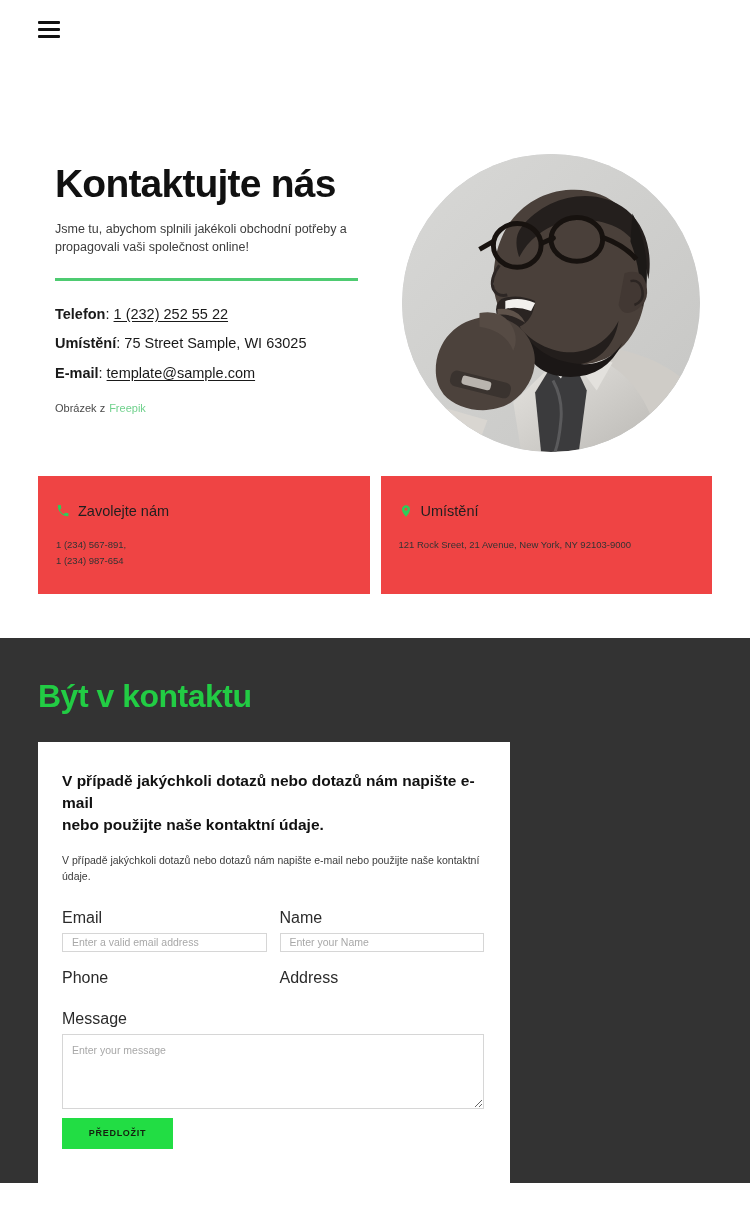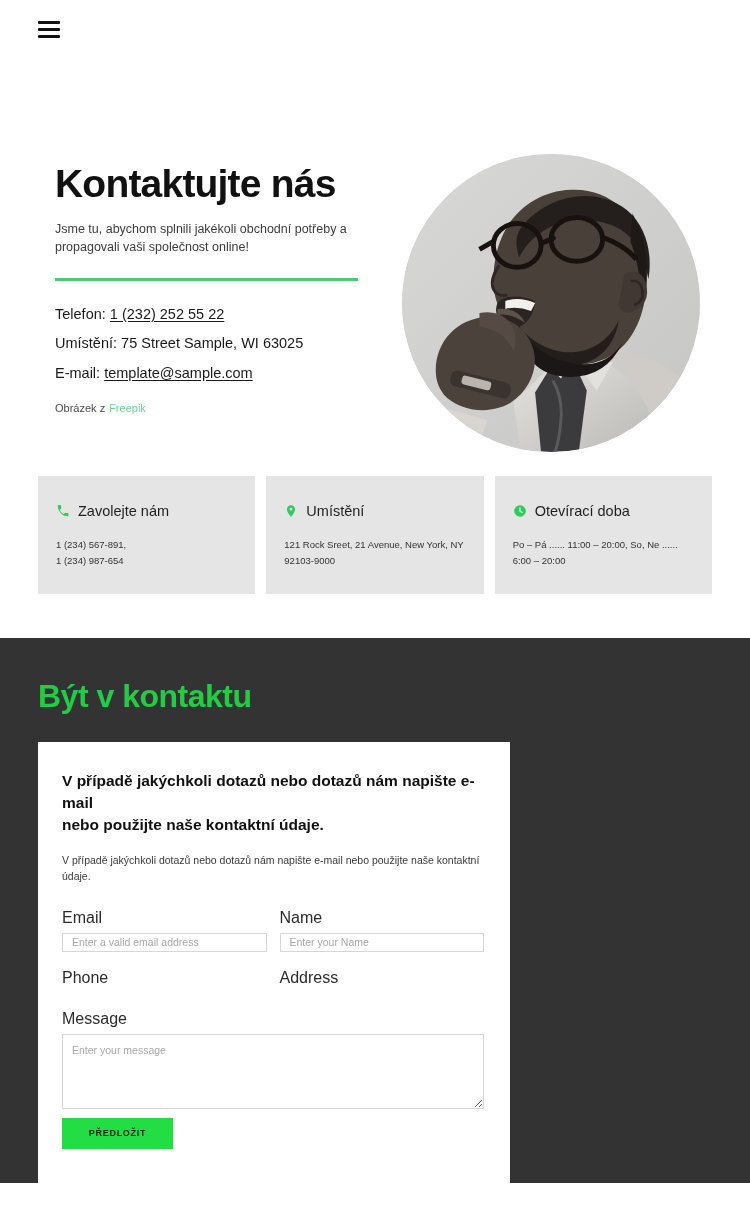--- a/index.html
+++ b/index.html
@@ -67,21 +67,21 @@
     height: 3px;
     background: #4ecb71;
     margin: 0 0 26px 0;
   }
   .contact-line {
     font-size: 14.5px;
     line-height: 1.0;
     margin-bottom: 15px;
     color: #1a1a1a;
   }
-  .contact-line .lbl { font-weight: 400; }
+  .contact-line .lbl { font-weight: 700; }
   .contact-line .link {
     color: #1a1a1a;
     text-decoration: underline;
     text-underline-offset: 2px;
   }
   .credit {
     font-size: 11px;
     color: #4a4a4a;
     margin-top: 22px;
   }
@@ -105,21 +105,21 @@
   .portrait svg { display: block; width: 100%; height: 100%; }
 
   
   .cards {
     display: flex;
     gap: 11px;
     padding: 56px 38px 44px 38px;
   }
   .card {
     flex: 1;
-    background: #e5e5e5;
+    background: #ef4444;
     padding: 27px 18px 26px 18px;
     min-height: 104px;
   }
   .card-head {
     display: flex;
     align-items: center;
     gap: 8px;
     margin-bottom: 18px;
   }
   .card-title {
@@ -325,32 +325,20 @@
       <span>
         <svg class="icon-svg" width="14" height="14" viewBox="0 0 24 24" fill="#2ecc5a" aria-hidden="true">
           <path d="M12 2C8.1 2 5 5.1 5 9c0 5.2 7 13 7 13s7-7.8 7-13c0-3.9-3.1-7-7-7zm0 9.5A2.5 2.5 0 1 1 12 6.5a2.5 2.5 0 0 1 0 5z"></path>
         </svg>
       </span>
       <span class="card-title">Umístění</span>
     </div>
     <div class="card-body">121 Rock Sreet, 21 Avenue, New York, NY 92103-9000</div>
   </div>
 
-  <div class="card">
-    <div class="card-head">
-      <span>
-        <svg class="icon-svg" width="14" height="14" viewBox="0 0 24 24" aria-hidden="true">
-          <circle cx="12" cy="12" r="10" fill="#2ecc5a"></circle>
-          <path d="M12 6.5v6l4 2" stroke="#f1f1f1" stroke-width="2" fill="none" stroke-linecap="round"></path>
-        </svg>
-      </span>
-      <span class="card-title">Otevírací doba</span>
-    </div>
-    <div class="card-body">Po – Pá ...... 11:00 – 20:00, So, Ne  ...... 6:00 – 20:00</div>
-  </div>
 
 </section>
 
 <section class="dark">
   <h2 class="dark-title">Být v kontaktu</h2>
 
   <div class="form-card">
     <div class="form-heading" style="white-space:pre-line">V případě jakýchkoli dotazů nebo dotazů nám napište e-mail
 nebo použijte naše kontaktní údaje.</div>
     <p class="form-desc">V případě jakýchkoli dotazů nebo dotazů nám napište e-mail nebo použijte naše kontaktní údaje.</p>

